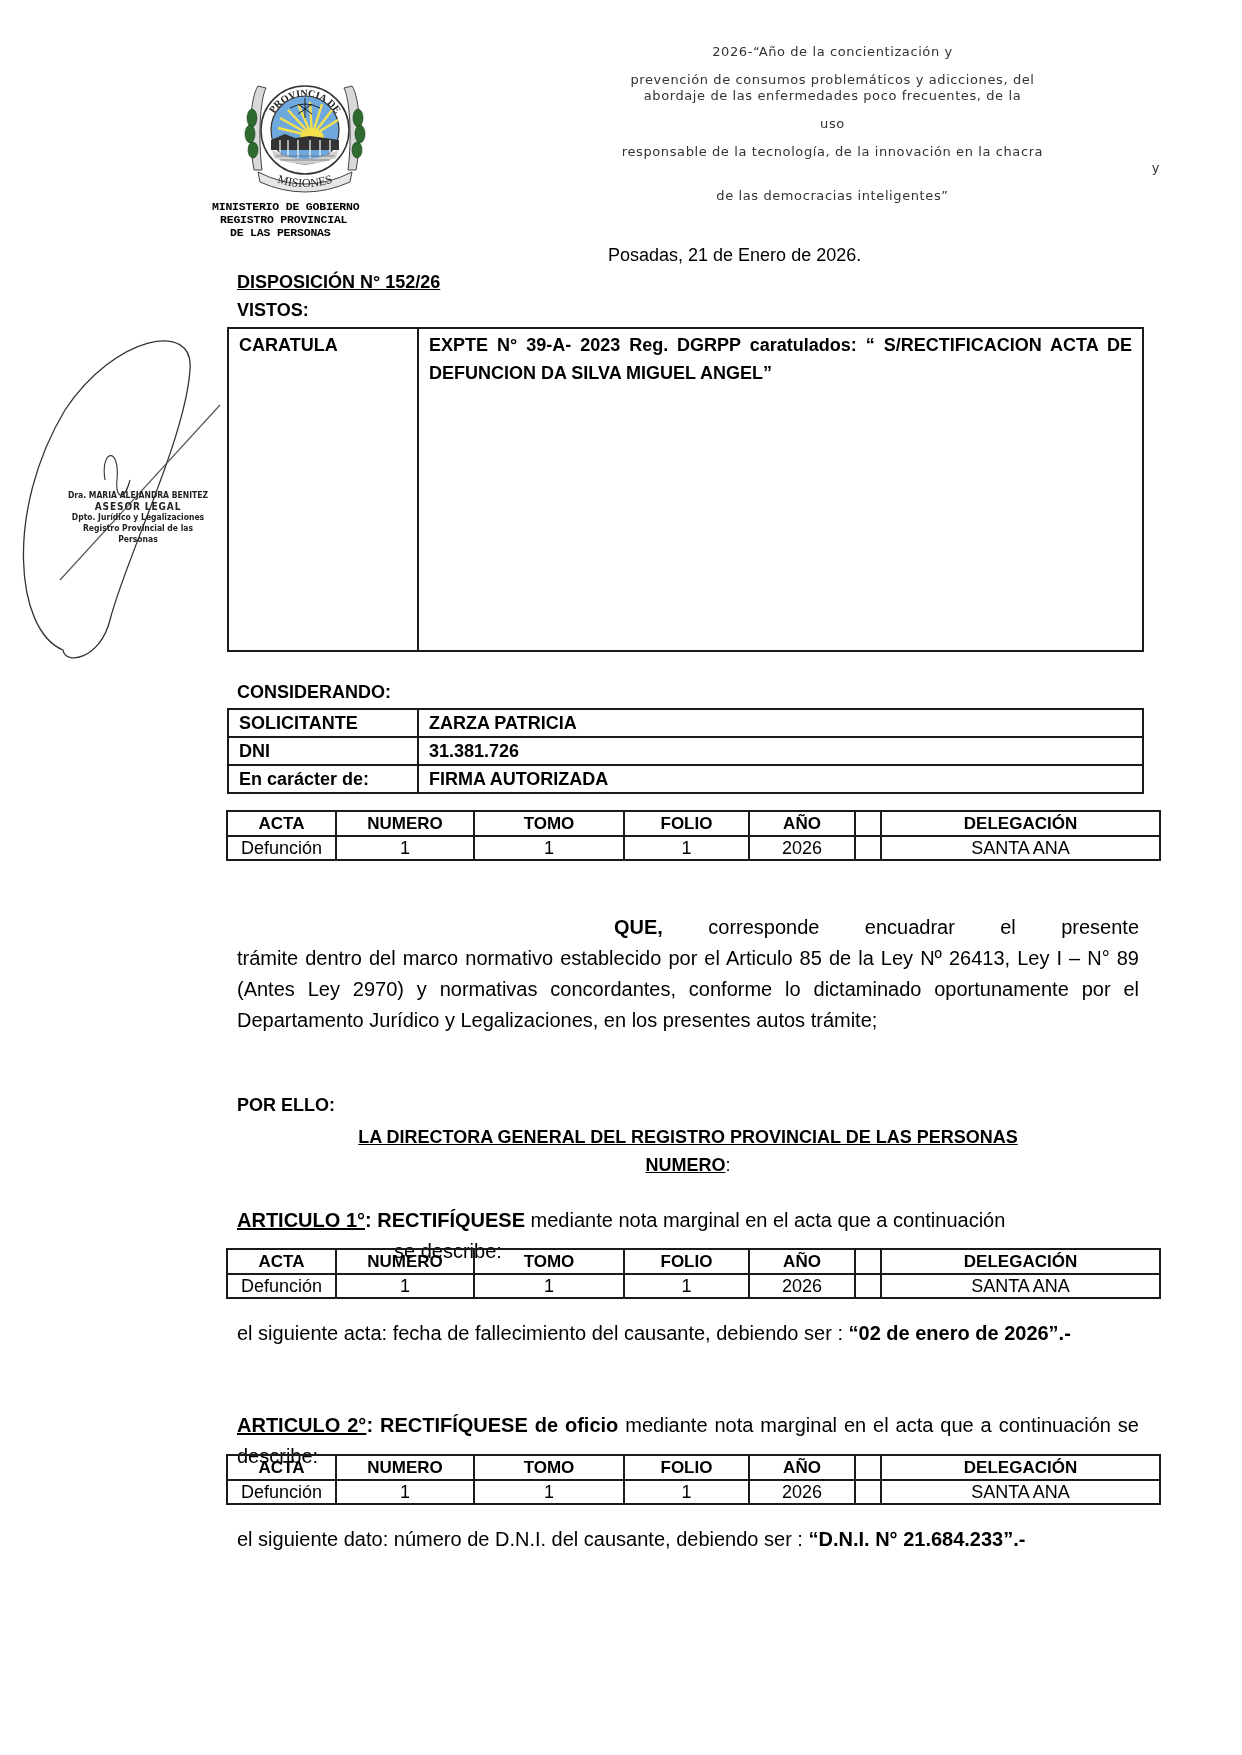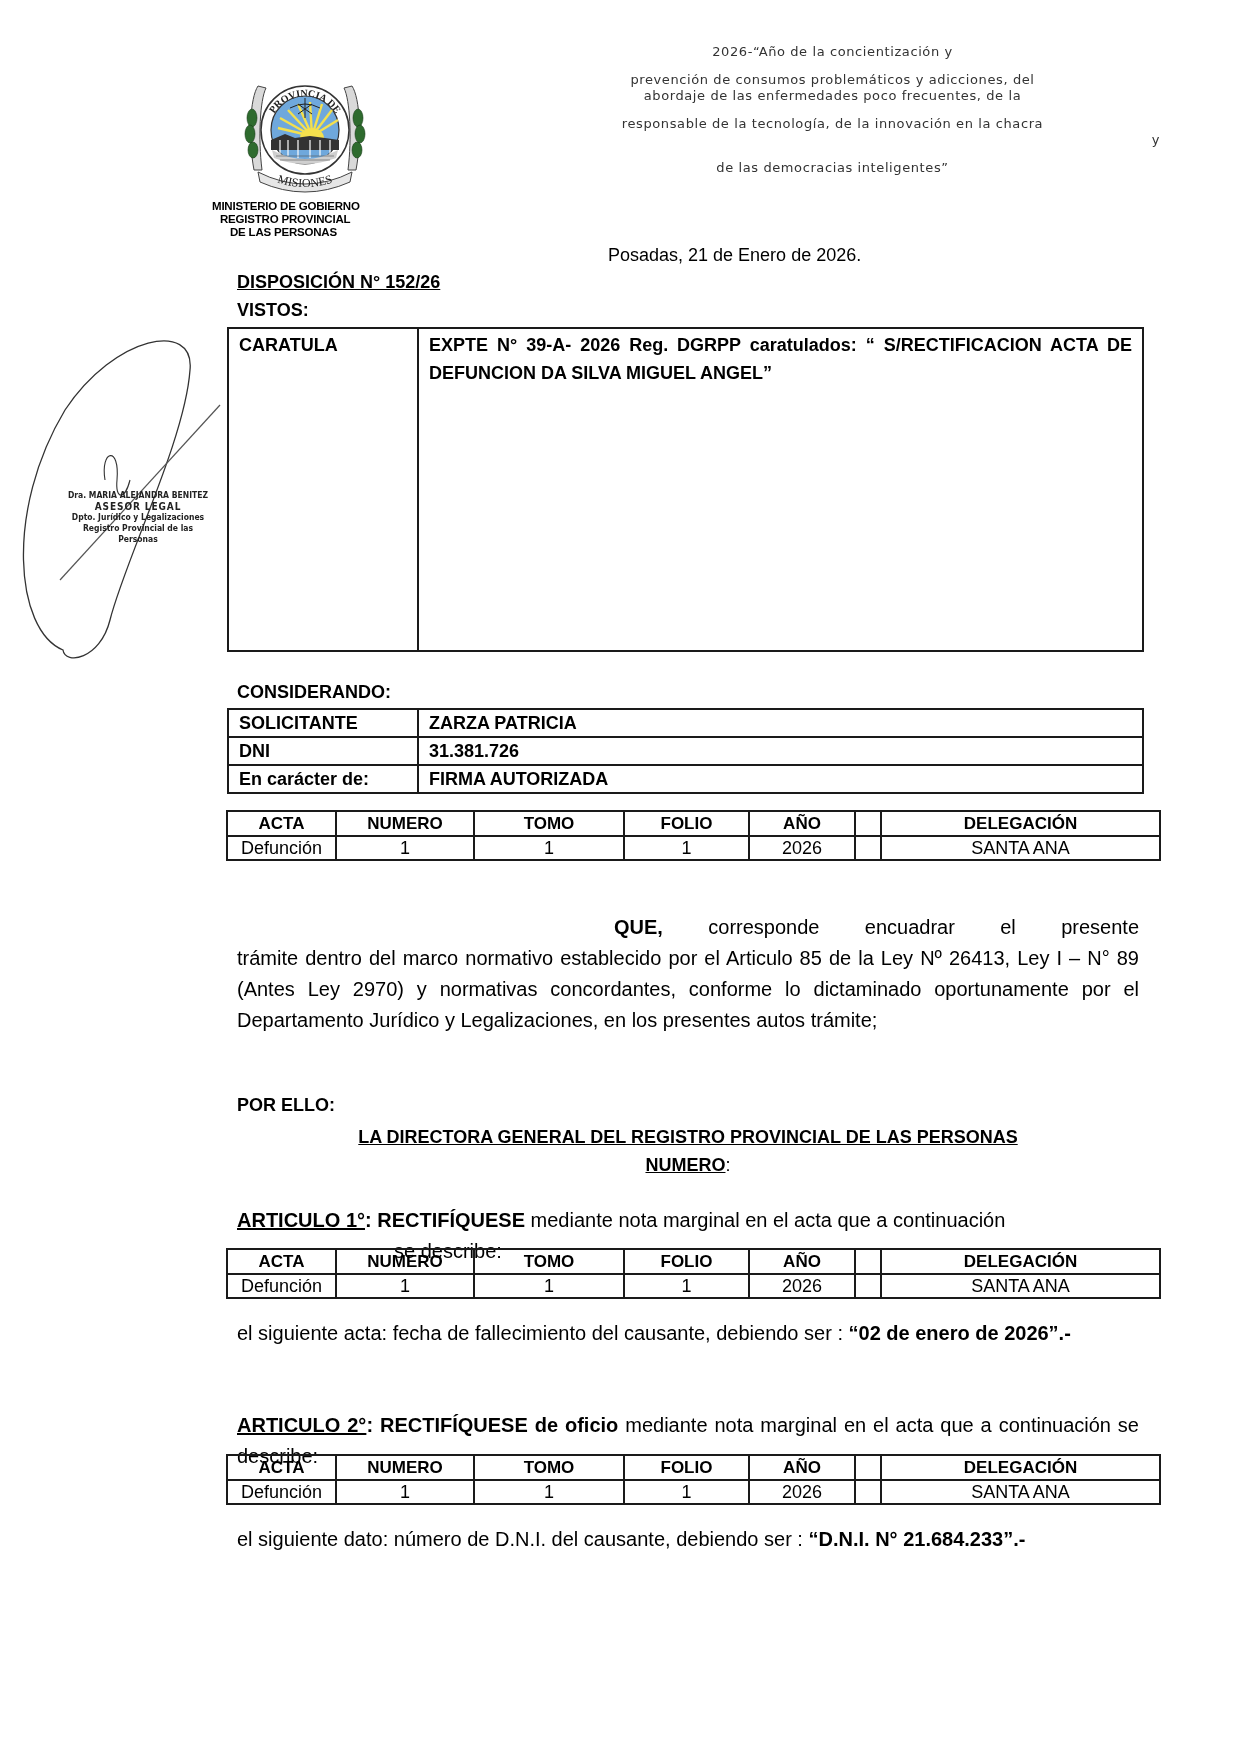--- a/index.html
+++ b/index.html
@@ -1,20 +1,20 @@
 <!DOCTYPE html>
 <html><head>
 <meta charset="utf-8">
 <style>
   html, body { margin: 0; padding: 0; background: #ffffff; }
   body { width: 1242px; height: 1755px; position: relative; overflow: hidden; color: #000; font-family: "Liberation Sans", sans-serif; }
 
   
   .coat { position: absolute; left: 240px; top: 78px; width: 130px; height: 115px; }
-  .ministry { position: absolute; left: 200px; top: 200px; width: 200px; font-family: Liberation Sans, sans-serif; font-weight: bold; font-size: 11.5px; line-height: 13px; letter-spacing: -0.2px; }
+  .ministry { position: absolute; left: 200px; top: 200px; width: 200px; font-family: Liberation Mono, monospace; font-weight: bold; font-size: 11.5px; line-height: 13px; letter-spacing: -0.2px; }
   .ministry div { white-space: nowrap; }
   .ministry .l1 { padding-left: 12px; }
   .ministry .l2 { padding-left: 20px; }
   .ministry .l3 { padding-left: 30px; }
 
   .motto { position: absolute; left: 505px; top: 44px; width: 655px; text-align: center; font-family: "DejaVu Sans", sans-serif; font-weight: normal; font-size: 13px; color: #333; letter-spacing: 0.6px; }
   .motto .ml { line-height: 16px; margin-bottom: 12px; }
   .motto .ml.two { margin-bottom: 10px; }
   .motto .ml.right { text-align: right; }
 
@@ -135,35 +135,36 @@
 <div class="ministry">
   <div class="l1">MINISTERIO DE GOBIERNO</div>
   <div class="l2">REGISTRO PROVINCIAL</div>
   <div class="l3">DE LAS PERSONAS</div>
 </div>
 
 <div class="motto">
   <div class="ml">2026-“Año de la concientización y</div>
   <div class="ml two" style="margin-bottom:0">prevención de consumos problemáticos y adicciones, del</div>
   <div class="ml">abordaje de las enfermedades poco frecuentes, de la</div>
+  <div class="ml">uso</div>
   <div class="ml two" style="margin-bottom:0">responsable de la tecnología, de la innovación en la chacra</div>
   <div class="ml right">y</div>
   <div class="ml">de las democracias inteligentes”</div>
 </div>
 
 <div class="dateline">Posadas, 21 de Enero de 2026.</div>
 
 <div class="content h-disp">DISPOSICIÓN N° 152/26</div>
 <div class="content h-vistos">VISTOS:</div>
 
 <table class="grid caratula">
   <tbody>
       <tr>
     <td class="k">CARATULA</td>
-    <td class="v">EXPTE N° 39-A- 2026 Reg. DGRPP caratulados: “ S/RECTIFICACION ACTA DE DEFUNCION DA SILVA MIGUEL ANGEL”</td>
+    <td class="v">EXPTE N° 39-A- 2023 Reg. DGRPP caratulados: “ S/RECTIFICACION ACTA DE DEFUNCION DA SILVA MIGUEL ANGEL”</td>
   </tr>
 </tbody>
   </table>
 
 <svg class="signature" viewBox="0 0 225 330">
   <path d="M58 320 C 10 300, 0 180, 60 80 C 110 5, 190 -10, 185 40 C 180 110, 120 230, 105 290 C 95 330, 60 335, 58 320 Z" fill="none" stroke="#333" stroke-width="1.3"></path>
   <path d="M55 250 L 215 75" stroke="#555" stroke-width="1.2" fill="none"></path>
   <path d="M100 150 C 95 120, 115 115, 112 150 C 110 170, 120 170, 125 150" stroke="#333" stroke-width="1.1" fill="none"></path>
 </svg>
 <div class="stamp">

